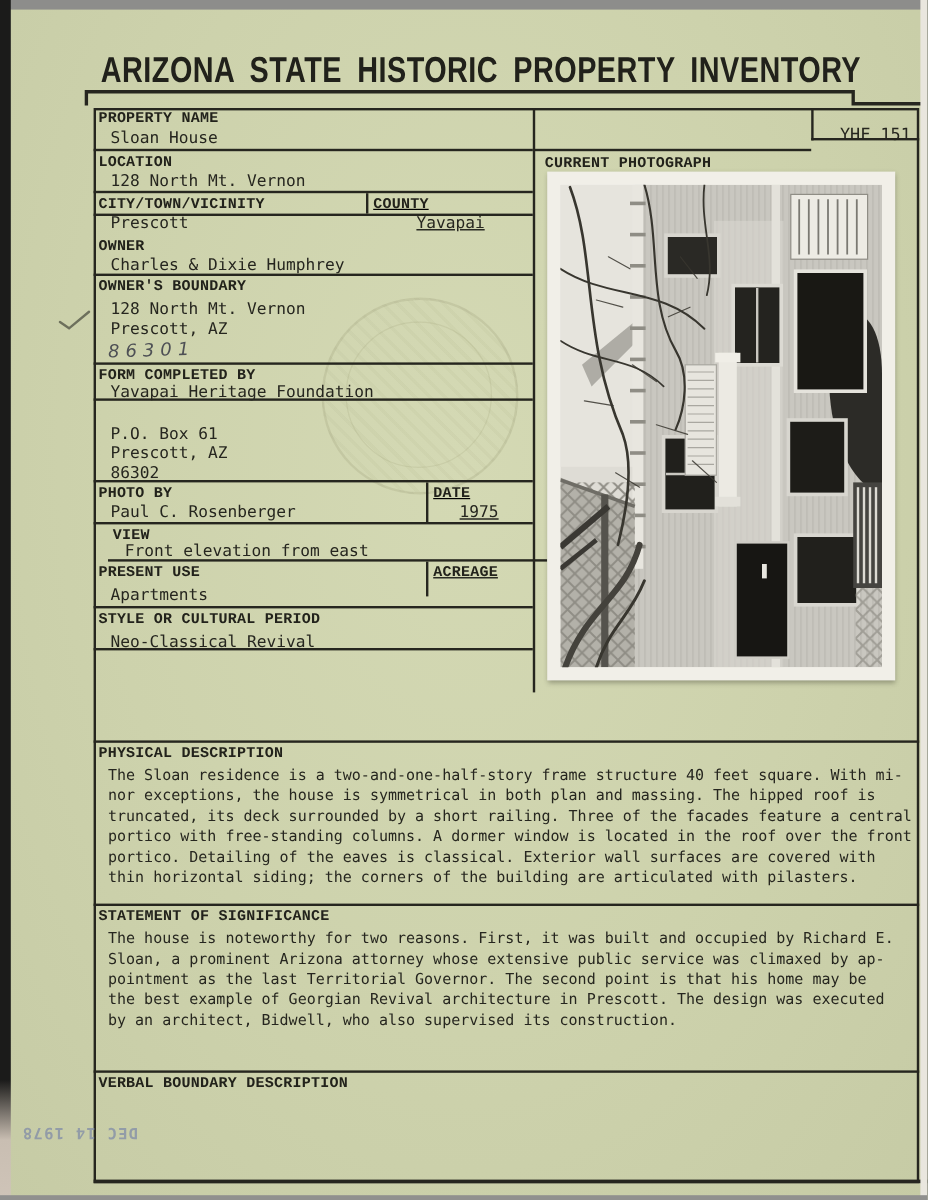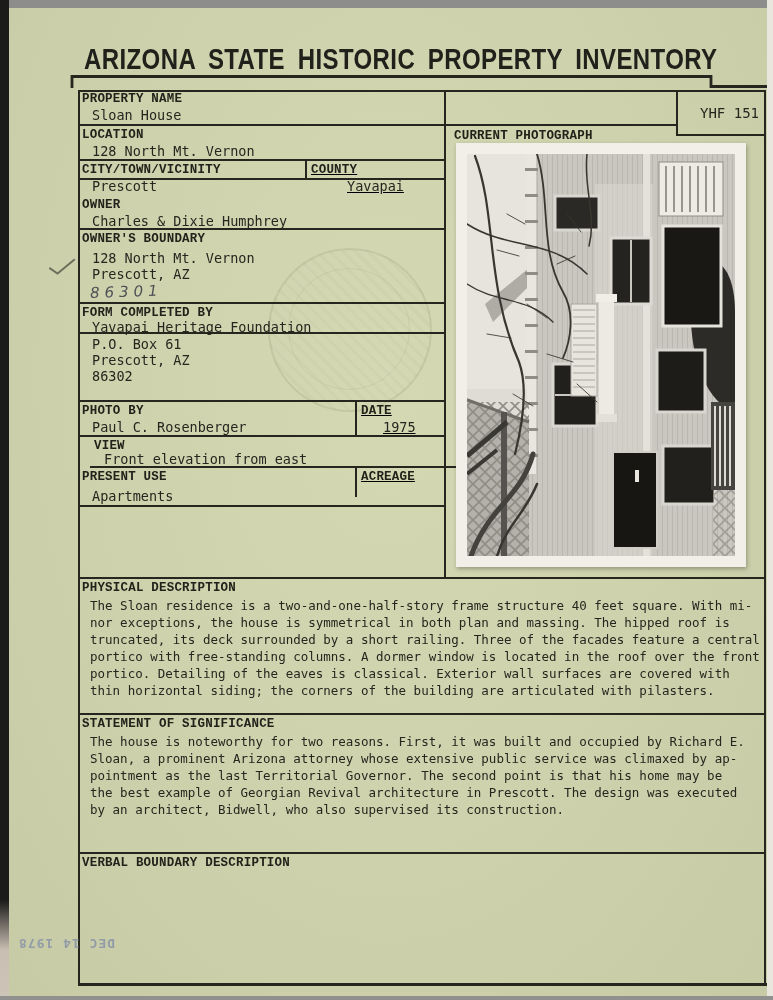--- a/index.html
+++ b/index.html
@@ -20,21 +20,21 @@
     color:#21211b; letter-spacing:0.5px; word-spacing:7px; white-space:nowrap;
     display:block; transform:scaleX(0.8); transform-origin:left top;
   }
   #title-underline{position:absolute; left:0; top:0; z-index:5; pointer-events:none;}
 
   .cell{position:absolute; box-sizing:border-box; border-bottom:2px solid #26261f; z-index:4;}
   .subcell{position:absolute; box-sizing:border-box; border-left:2px solid #26261f; top:0; bottom:0; right:0;text-decoration:underline;}
   .lbl{font:700 12.5px "Liberation Mono", monospace; color:#22221b; padding:2px 0 0 4px; letter-spacing:0.2px; white-space:nowrap;}
   .val{font:13.5px "DejaVu Sans Mono", monospace; color:#26261f; margin:1px 4px 0 14px; white-space:pre-line; line-height:16px;}
   .para{font:12.5px "DejaVu Sans Mono", monospace; color:#26261f; margin:2px 2px 0 12px; white-space:pre-line; line-height:17px;}
-  .section{position:absolute; box-sizing:border-box; border-top:2.5px solid #26261f; z-index:4;}
+  .section{position:absolute; box-sizing:border-box; border-top:2.5px solid #26261f; z-index:4;margin-top:40px;}
 
   #form-outline{position:absolute; left:78px; top:90px; width:688px; height:896px;
     border:2.5px solid #26261f; box-sizing:border-box; z-index:3;}
   #bottom-rule{position:absolute; left:78px; top:983px; width:695px; height:3px; background:#26261f; z-index:4;}
   #col-divider{position:absolute; left:444px; top:90px; width:2px; height:487px; background:#26261f; z-index:5;}
 
   #handwritten-zip{
     font-family:"DejaVu Sans", sans-serif; font-style:italic; font-size:15px;
     letter-spacing:5px; color:#4e5055; margin:2px 0 0 12px; transform:rotate(-2deg); transform-origin:left;
   }
@@ -118,21 +118,21 @@
 Prescott, AZ</div>
     <div id="handwritten-zip">86301</div>
   </div>
 
   <div class="cell" style="left:78px;top:304px;width:366px;height:30px">
     <div class="lbl">FORM COMPLETED BY</div>
     <div class="val" style="margin-top:-1px">Yavapai Heritage Foundation</div>
   </div>
 
   <div class="cell" style="left:78px;top:334px;width:366px;height:68px">
-    <div class="val" style="margin-top:2px">P.O. Box 61
+    <div class="val" style="margin-top:20px">P.O. Box 61
 Prescott, AZ
 86302</div>
   </div>
 
   <div class="cell" style="left:78px;top:402px;width:366px;height:35px">
     <div class="lbl">PHOTO BY</div>
     <div class="val">Paul C. Rosenberger</div>
     <div class="subcell" style="width:89px">
       <div class="lbl">DATE</div>
       <div class="val" style="margin-left:26px">1975</div>
@@ -146,24 +146,28 @@
 
   <div class="cell" style="left:78px;top:468px;width:366px;height:39px">
     <div class="lbl">PRESENT USE</div>
     <div class="val" style="margin-top:4px">Apartments</div>
     <div class="subcell" style="width:89px;height:29px;bottom:auto">
       <div class="lbl">ACREAGE</div>
       <div class="val"></div>
     </div>
   </div>
 
+  <div class="cell" style="left:78px;top:507px;width:366px;height:35px">
+    <div class="lbl">STYLE OR CULTURAL PERIOD</div>
+    <div class="val" style="margin-top:4px">Neo-Classical Revival</div>
+  </div>
 
 
   <div class="cell" style="left:444px;top:90px;width:232px;height:36px"></div>
-  <div class="cell" style="left:676px;top:90px;width:90px;height:46px;border-left:2px solid #26261f">
+  <div class="cell" style="left:676px;top:90px;width:90px;height:27px;border-left:2px solid #26261f">
     <div id="yhf-val">YHF 151</div>
   </div>
   <div id="photo-label" class="lbl">CURRENT PHOTOGRAPH</div>
 
   <div id="photo-paper">
     <svg id="photo-art" width="268" height="402" viewBox="0 0 268 402">
       <defs>
         <pattern id="siding" width="5" height="8" patternUnits="userSpaceOnUse">
           <rect width="5" height="8" fill="#c9c7c0"></rect>
           <line x1="0.5" y1="0" x2="0.5" y2="8" stroke="#b9b7b0" stroke-width="1"></line>

